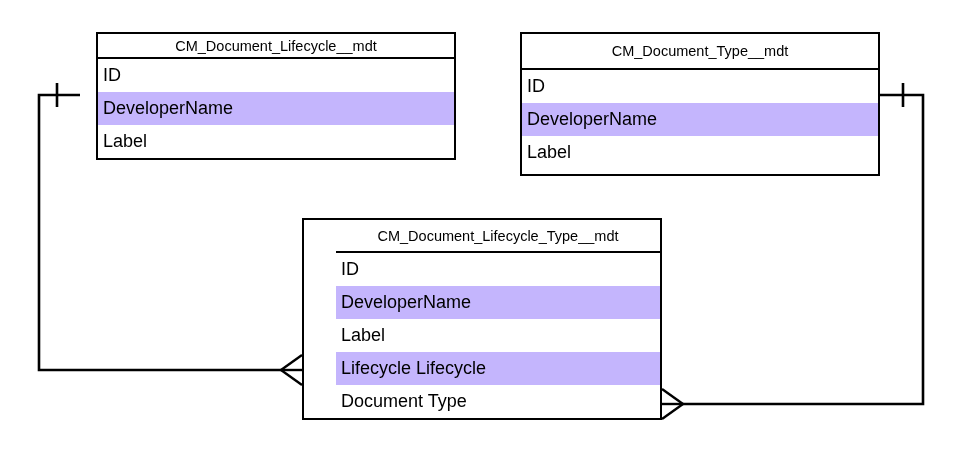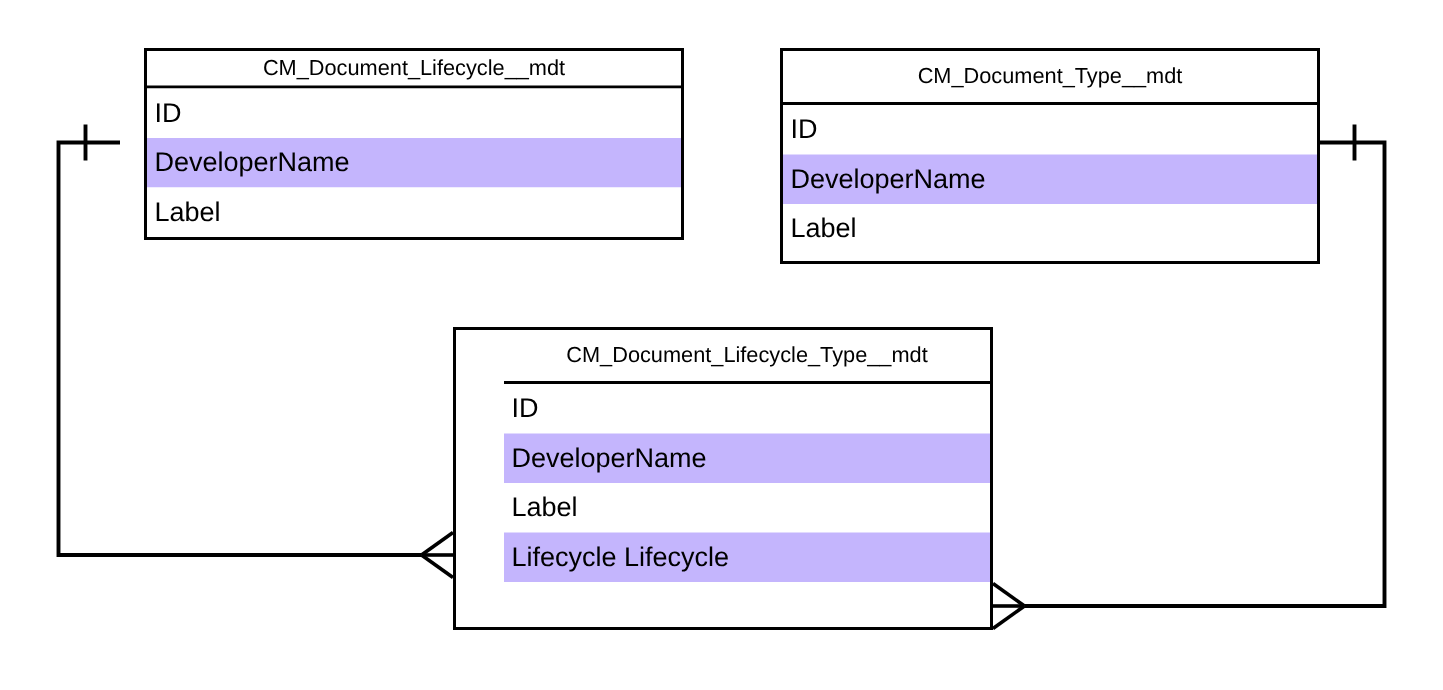--- a/index.html
+++ b/index.html
@@ -118,16 +118,17 @@
     </div>
   </div>
 
   <div class="entity" style="left:302px; top:218px; width:360px; height:202px;padding-left:32px;">
     <div class="entity-header entity-title">CM_Document_Lifecycle_Type__mdt</div>
     <div class="entity-fields">
       <div class="field-row">ID</div>
       <div class="field-row shaded">DeveloperName</div>
       <div class="field-row">Label</div>
       <div class="field-row shaded">Lifecycle Lifecycle</div>
+      <div class="field-row">Document Type</div>
     </div>
   </div>
 
 </div>
 
 </body></html>

